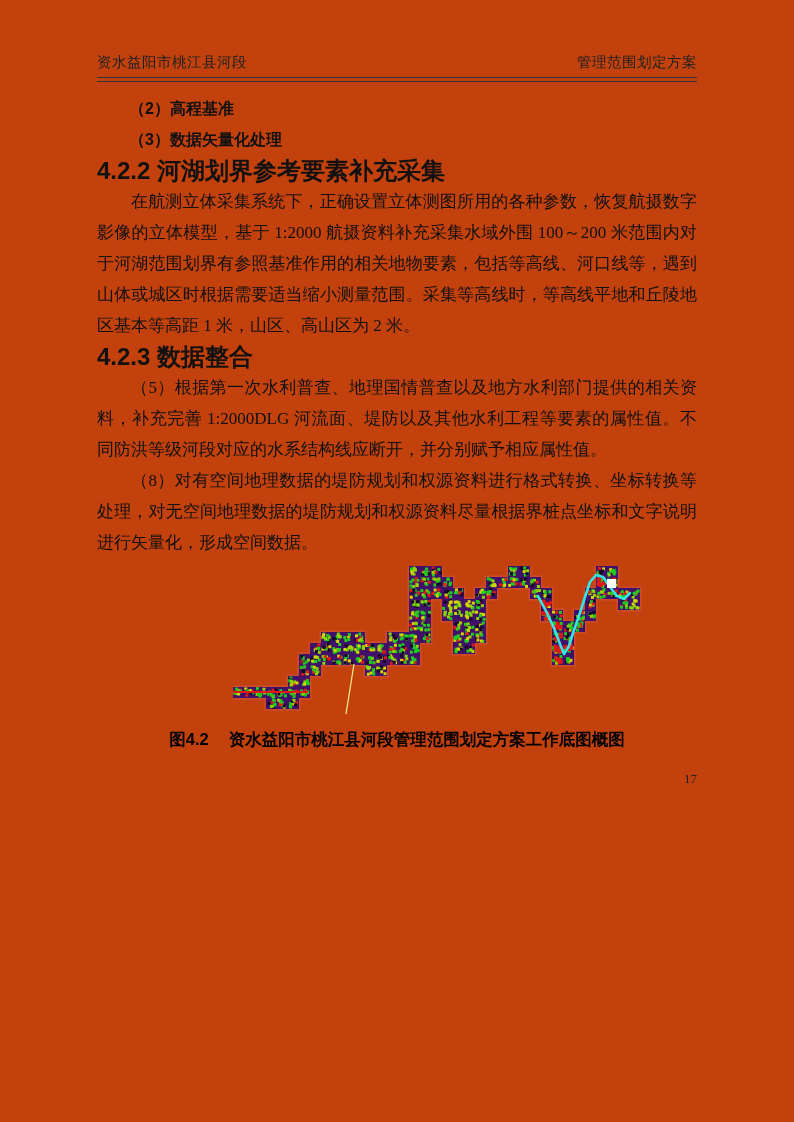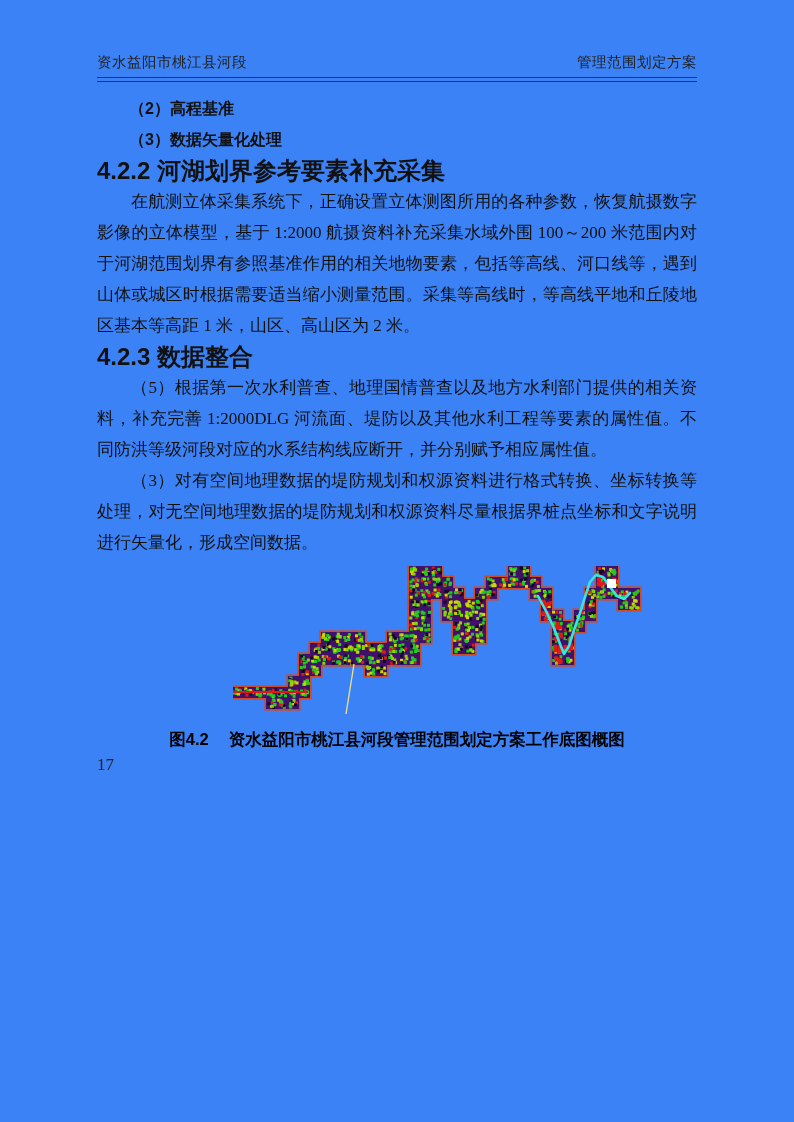--- a/index.html
+++ b/index.html
@@ -1,19 +1,19 @@
 <!DOCTYPE html>
 <html><head>
 <meta charset="utf-8">
 <style>
   html,body{margin:0;padding:0;background:#888;}
   .page{
     position:relative;
     width:794px;height:1122px;
-    background:#3b82f6;
+    background:#c2410c;
     margin:0 auto;
     box-sizing:border-box;
     padding:52px 97px 0 97px;
     font-family:"Liberation Serif","DejaVu Serif",serif;
     color:#111;
     overflow:hidden;
   }
   .header{
     display:flex;justify-content:space-between;align-items:flex-end;
     font-size:14.5px;line-height:20px;color:#222;
@@ -43,43 +43,43 @@
   .figure-area{ margin-top:8px; }
   .figure-svg-wrap{ margin-left:136px; width:420px; height:152px; }
   .figure-caption{
     margin-top:11px;
     text-align:center;
     font-family:"Liberation Sans","DejaVu Sans",sans-serif;
     font-weight:bold;font-size:16.5px;color:#000;
   }
   .cap-gap{ display:inline-block; width:20px; }
   .page-number{
-    margin-top:4px;
-    text-align:left;font-size:17px;color:#222;
+    margin-top:20px;
+    text-align:right;font-size:13px;color:#222;
   }
 </style>
 </head>
 <body>
 
 <div class="page">
 
   <div class="header">
     <span>资水益阳市桃江县河段</span>
     <span>管理范围划定方案</span>
   </div>
   <div class="header-rule"></div>
 
   <div class="content">
     <p class="sub-heading">（2）高程基准</p>
     <p class="sub-heading">（3）数据矢量化处理</p>
     <p class="section-heading">4.2.2 河湖划界参考要素补充采集</p>
     <p class="para">在航测立体采集系统下，正确设置立体测图所用的各种参数，恢复航摄数字影像的立体模型，基于 1:2000 航摄资料补充采集水域外围 100～200 米范围内对于河湖范围划界有参照基准作用的相关地物要素，包括等高线、河口线等，遇到山体或城区时根据需要适当缩小测量范围。采集等高线时，等高线平地和丘陵地区基本等高距 1 米，山区、高山区为 2 米。</p>
     <p class="section-heading">4.2.3 数据整合</p>
     <p class="para">（5）根据第一次水利普查、地理国情普查以及地方水利部门提供的相关资料，补充完善 1:2000DLG 河流面、堤防以及其他水利工程等要素的属性值。不同防洪等级河段对应的水系结构线应断开，并分别赋予相应属性值。</p>
-    <p class="para">（3）对有空间地理数据的堤防规划和权源资料进行格式转换、坐标转换等处理，对无空间地理数据的堤防规划和权源资料尽量根据界桩点坐标和文字说明进行矢量化，形成空间数据。</p>
+    <p class="para">（8）对有空间地理数据的堤防规划和权源资料进行格式转换、坐标转换等处理，对无空间地理数据的堤防规划和权源资料尽量根据界桩点坐标和文字说明进行矢量化，形成空间数据。</p>
   </div>
 
   <div class="figure-area">
     <div class="figure-svg-wrap">
       <svg width="420" height="152" viewBox="0 0 420 152">
           <rect x="-1.6" y="119.4" width="14.2" height="14.2" fill="#cf4a28"></rect>
           <rect x="9.4" y="119.4" width="14.2" height="14.2" fill="#cf4a28"></rect>
           <rect x="20.4" y="119.4" width="14.2" height="14.2" fill="#cf4a28"></rect>
           <rect x="31.4" y="119.4" width="14.2" height="14.2" fill="#cf4a28"></rect>
           <rect x="42.4" y="119.4" width="14.2" height="14.2" fill="#cf4a28"></rect>

